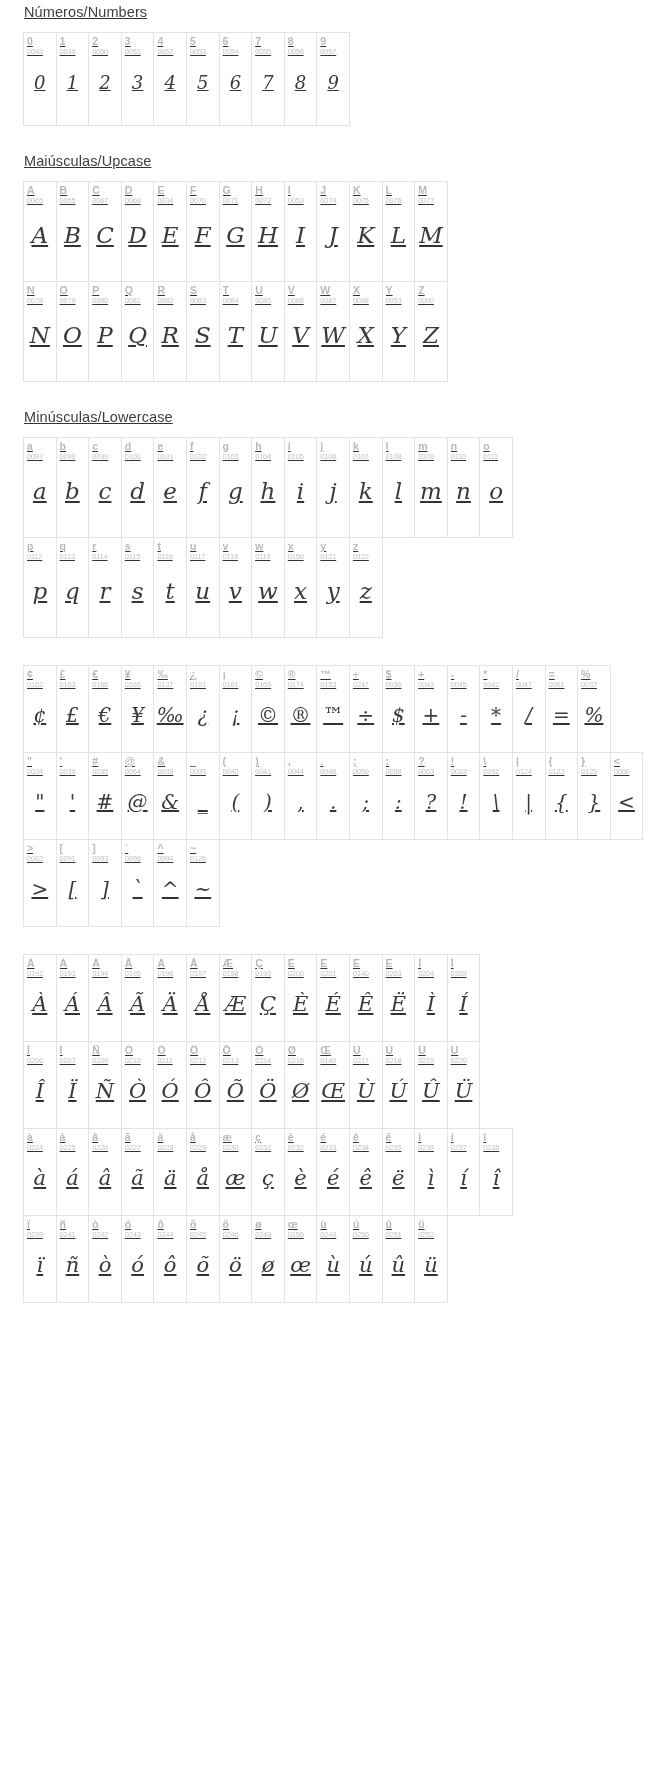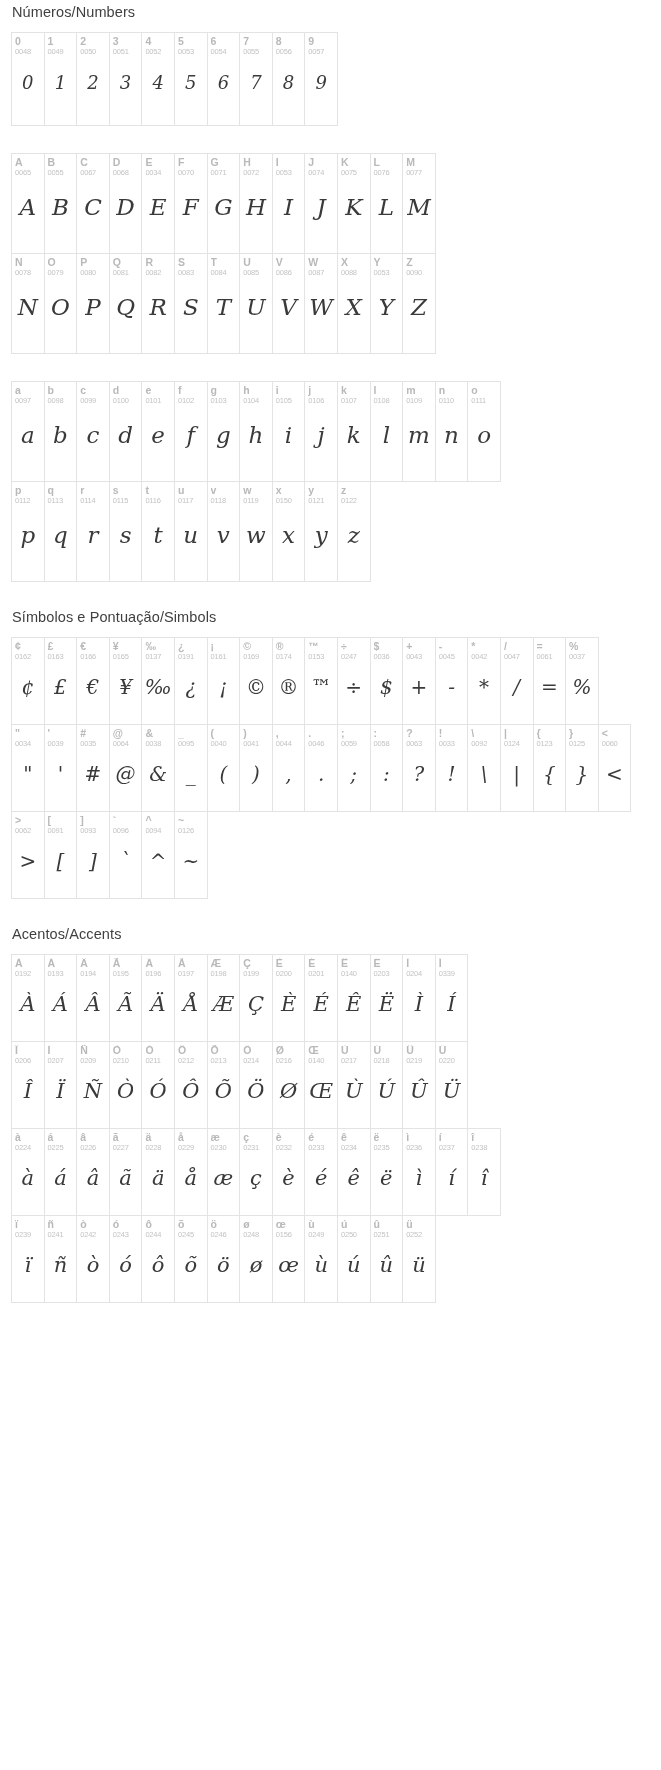--- a/index.html
+++ b/index.html
@@ -11,21 +11,22 @@
   }
   body {
     width: 661px;
     min-height: 1770px;
     color: #333333;
   }
   .page {
     padding: 0 0 20px 0;
   }
   .section {
-    margin: 0 0 10px 0;
+    margin: 0 0 10px 12px;
+    text-decoration: underline;
   }
   .section-title {
     font-size: 14.5px;
     color: #3f3f3f;
     font-weight: 400;
     margin: 0 0 12px 12px;
     letter-spacing: 0.1px;
   }
   .section:first-child .section-title {
     margin-top: 4px;
@@ -166,20 +167,21 @@
             <div class="meta">
               <span class="ch-label">9</span>
               <span class="code">0057</span>
             </div>
             <div class="glyph">9</div>
           </div>
         </div>
         <div class="spacer"></div>
       </div>
       <div class="section">
+        <div class="section-title">Maiúsculas/Upcase</div>
         <div class="grid">
           <div class="cell">
             <div class="meta">
               <span class="ch-label">A</span>
               <span class="code">0065</span>
             </div>
             <div class="glyph">A</div>
           </div>
           <div class="cell">
             <div class="meta">
@@ -355,20 +357,21 @@
             <div class="meta">
               <span class="ch-label">Z</span>
               <span class="code">0090</span>
             </div>
             <div class="glyph">Z</div>
           </div>
         </div>
         <div class="spacer"></div>
       </div>
       <div class="section">
+        <div class="section-title">Minúsculas/Lowercase</div>
         <div class="grid">
           <div class="cell">
             <div class="meta">
               <span class="ch-label">a</span>
               <span class="code">0097</span>
             </div>
             <div class="glyph">a</div>
           </div>
           <div class="cell">
             <div class="meta">
@@ -544,21 +547,20 @@
             <div class="meta">
               <span class="ch-label">z</span>
               <span class="code">0122</span>
             </div>
             <div class="glyph">z</div>
           </div>
         </div>
         <div class="spacer"></div>
       </div>
       <div class="section">
-        <div class="section-title">Símbolos e Pontuação/Simbols</div>
         <div class="grid symbols">
           <div class="cell">
             <div class="meta">
               <span class="ch-label">¢</span>
               <span class="code">0162</span>
             </div>
             <div class="glyph">¢</div>
           </div>
           <div class="cell">
             <div class="meta">
@@ -855,21 +857,20 @@
             <div class="meta">
               <span class="ch-label">~</span>
               <span class="code">0126</span>
             </div>
             <div class="glyph">~</div>
           </div>
         </div>
         <div class="spacer"></div>
       </div>
       <div class="section">
-        <div class="section-title">Acentos/Accents</div>
         <div class="grid accents">
           <div class="cell">
             <div class="meta">
               <span class="ch-label">À</span>
               <span class="code">0192</span>
             </div>
             <div class="glyph">À</div>
           </div>
           <div class="cell">
             <div class="meta">

